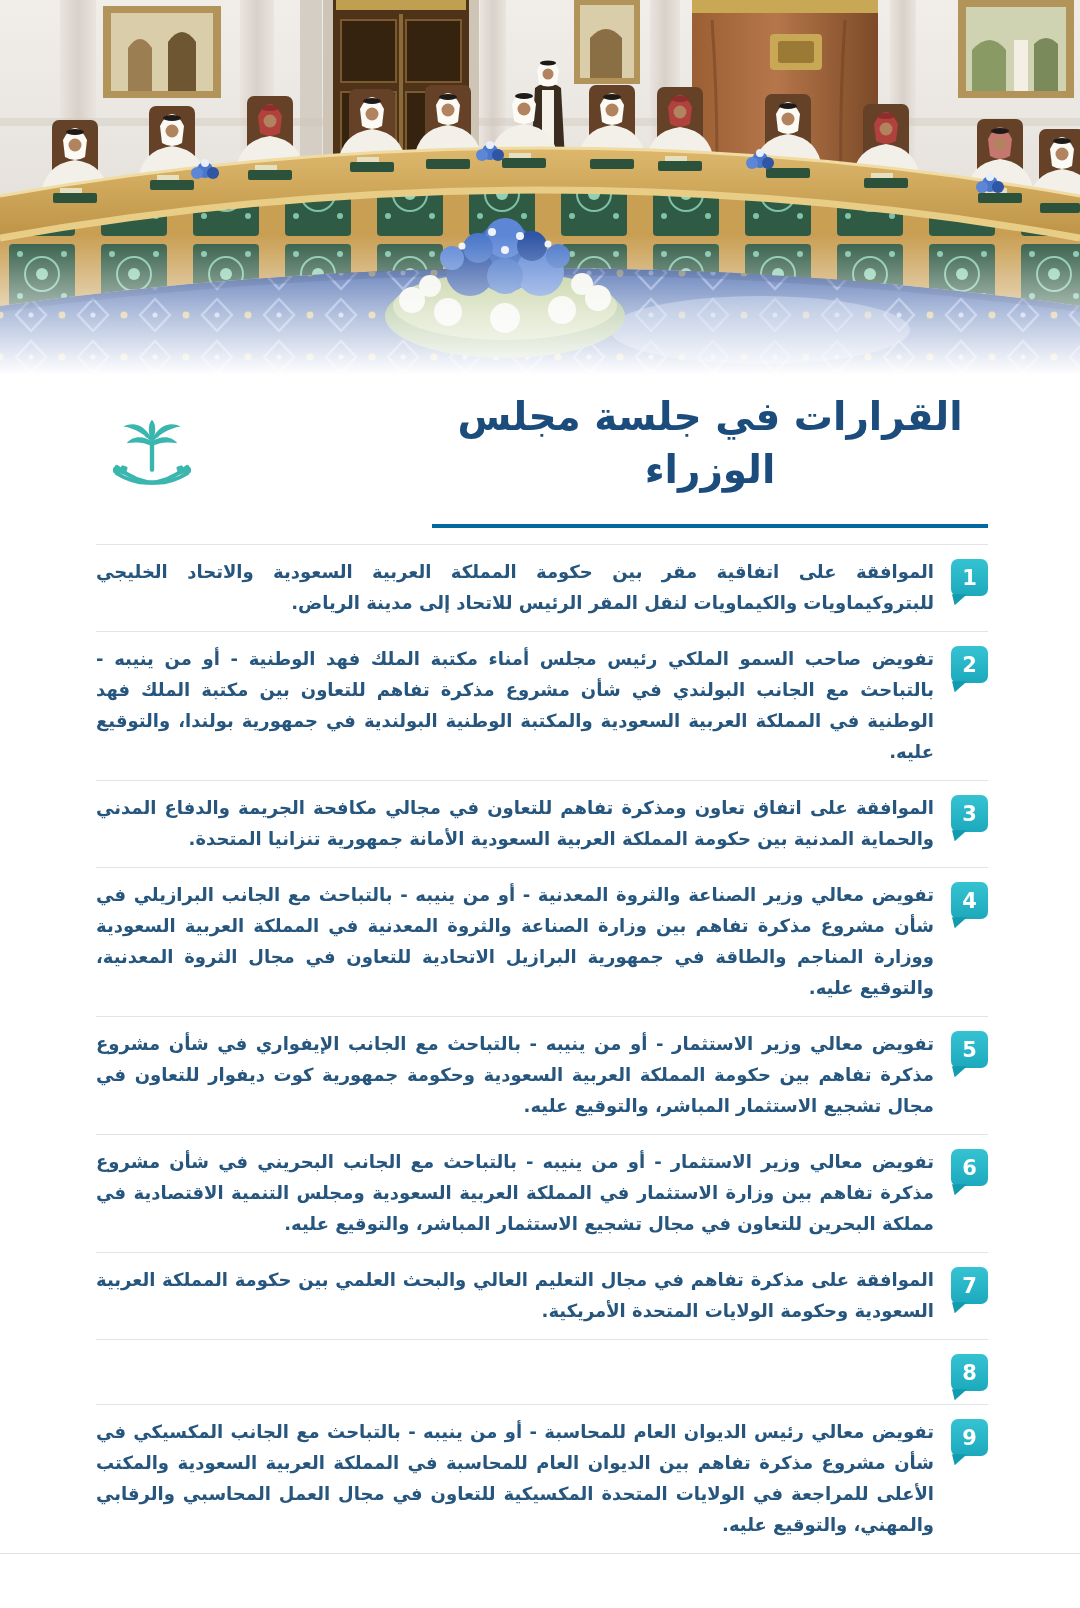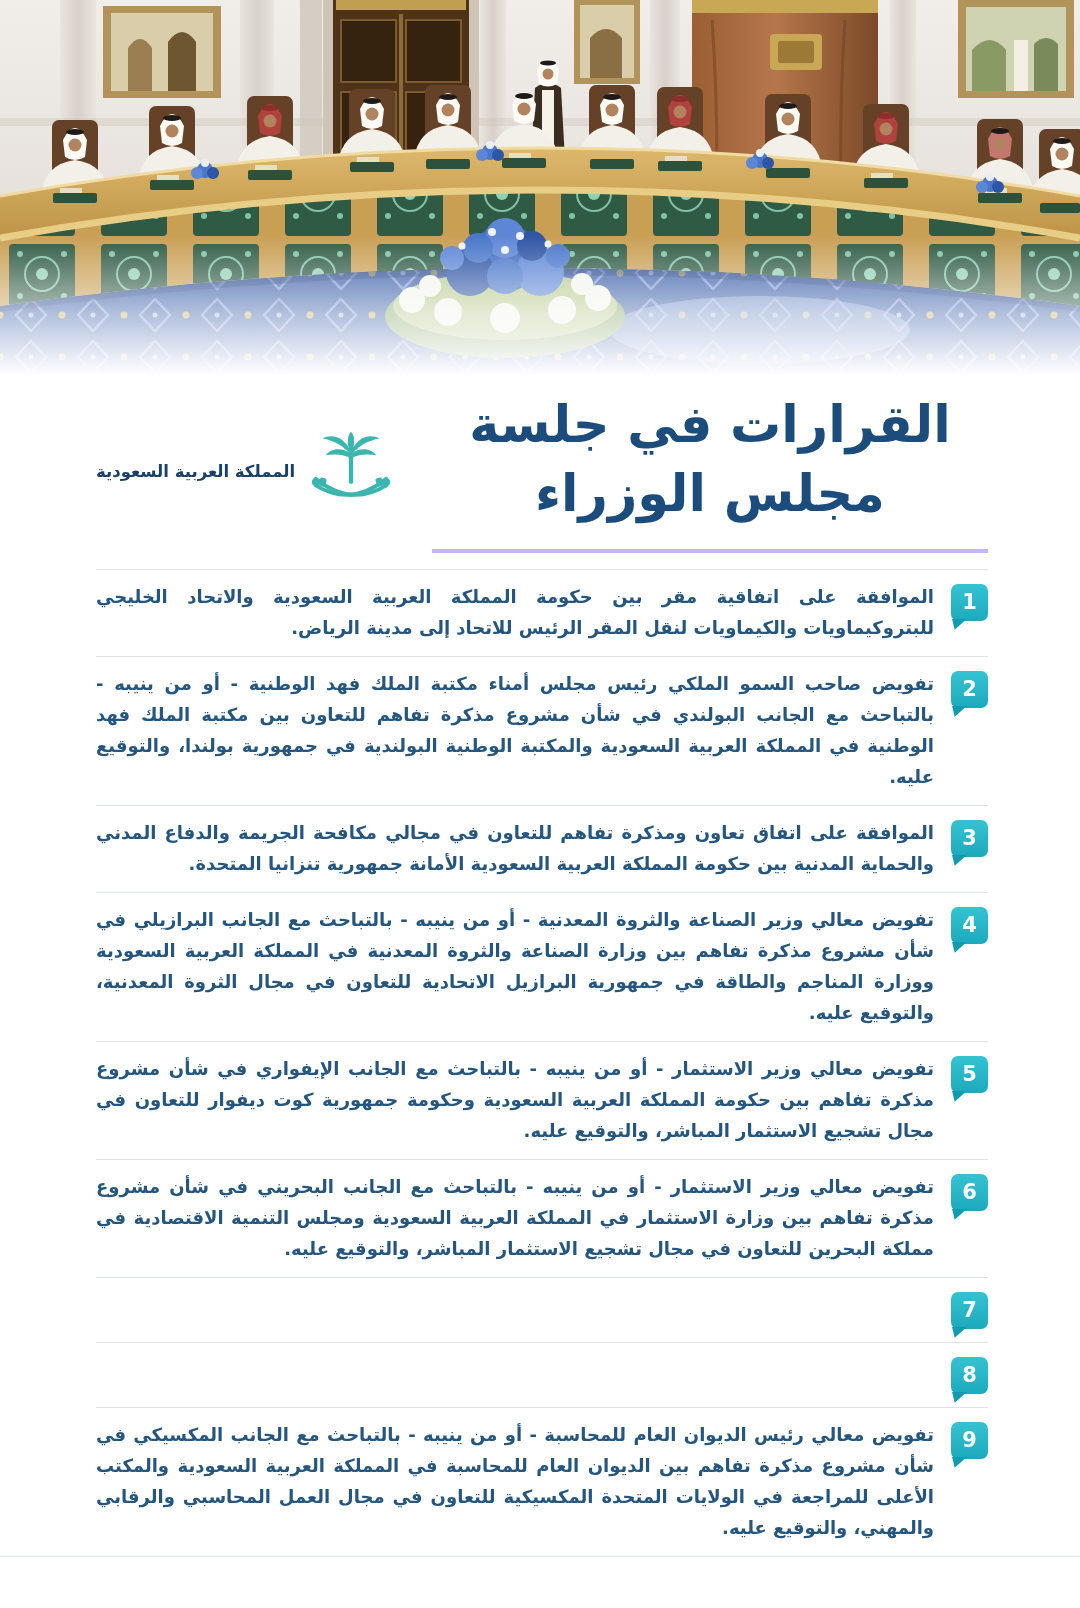--- a/index.html
+++ b/index.html
@@ -12,22 +12,22 @@
   
   .photo{width:1080px;height:375px;position:relative;display:block;}
   .photo svg{display:block;}
   
   .header{
     display:flex;flex-direction:row;justify-content:space-between;align-items:center;
     padding:16px 92px 0 96px;
   }
   .title-wrap{width:556px;text-align:center;}
   .page-title{
-    margin:0;font-size:51px;line-height:1.35;font-weight:bold;
-    color:#1b4c7c;padding-bottom:20px;border-bottom:4px solid #c4b5fd;
+    margin:0;font-size:39px;line-height:1.35;font-weight:bold;
+    color:#1b4c7c;padding-bottom:28px;border-bottom:4px solid #0369a1;
     letter-spacing:-0.5px;
   }
   .emblem-wrap{display:flex;align-items:center;gap:14px;}
   .org-text{
     text-align:center;font-weight:bold;color:#1b3f66;
     font-size:16.5px;line-height:2.15;white-space:nowrap;
   }
   .emblem-icon{width:84px;height:92px;flex:0 0 auto;}
   
   .list{margin-top:16px;padding:0 92px 0 96px;border-bottom:1px solid #dfe4e8;}
@@ -378,21 +378,20 @@
           <path d="M92 70 Q50 96 8 62"></path>
         </g>
         <g fill="#3bb6ae">
           <circle cx="8" cy="66" r="4.6"></circle>
             <circle cx="92" cy="66" r="4.6"></circle>
           <rect x="12" y="61" width="8" height="10" rx="2" transform="rotate(18 16 66)"></rect>
           <rect x="80" y="61" width="8" height="10" rx="2" transform="rotate(-18 84 66)"></rect>
         </g>
       </svg>
       <div class="org-text">
-        <div>المملكة العربية السعودية</div>
       </div>
     </div>
   </div>
 
   <div class="list">
     <div class="item">
       <div class="badge">1</div>
       <p class="item-text">الموافقة على اتفاقية مقر بين حكومة المملكة العربية السعودية والاتحاد الخليجي للبتروكيماويات والكيماويات لنقل المقر الرئيس للاتحاد إلى مدينة الرياض.</p>
     </div>
     <div class="item">
@@ -410,20 +409,21 @@
     <div class="item">
       <div class="badge">5</div>
       <p class="item-text">تفويض معالي وزير الاستثمار - أو من ينيبه - بالتباحث مع الجانب الإيفواري في شأن مشروع مذكرة تفاهم بين حكومة المملكة العربية السعودية وحكومة جمهورية كوت ديفوار للتعاون في مجال تشجيع الاستثمار المباشر، والتوقيع عليه.</p>
     </div>
     <div class="item">
       <div class="badge">6</div>
       <p class="item-text">تفويض معالي وزير الاستثمار - أو من ينيبه - بالتباحث مع الجانب البحريني في شأن مشروع مذكرة تفاهم بين وزارة الاستثمار في المملكة العربية السعودية ومجلس التنمية الاقتصادية في مملكة البحرين للتعاون في مجال تشجيع الاستثمار المباشر، والتوقيع عليه.</p>
     </div>
     <div class="item">
       <div class="badge">7</div>
+      <p class="item-text">الموافقة على مذكرة تفاهم في مجال التعليم العالي والبحث العلمي بين حكومة المملكة العربية السعودية وحكومة الولايات المتحدة الأمريكية.</p>
     </div>
     <div class="item">
       <div class="badge">8</div>
     </div>
     <div class="item">
       <div class="badge">9</div>
       <p class="item-text">تفويض معالي رئيس الديوان العام للمحاسبة - أو من ينيبه - بالتباحث مع الجانب المكسيكي في شأن مشروع مذكرة تفاهم بين الديوان العام للمحاسبة في المملكة العربية السعودية والمكتب الأعلى للمراجعة في الولايات المتحدة المكسيكية للتعاون في مجال العمل المحاسبي والرقابي والمهني، والتوقيع عليه.</p>
     </div>
 
   </div>

